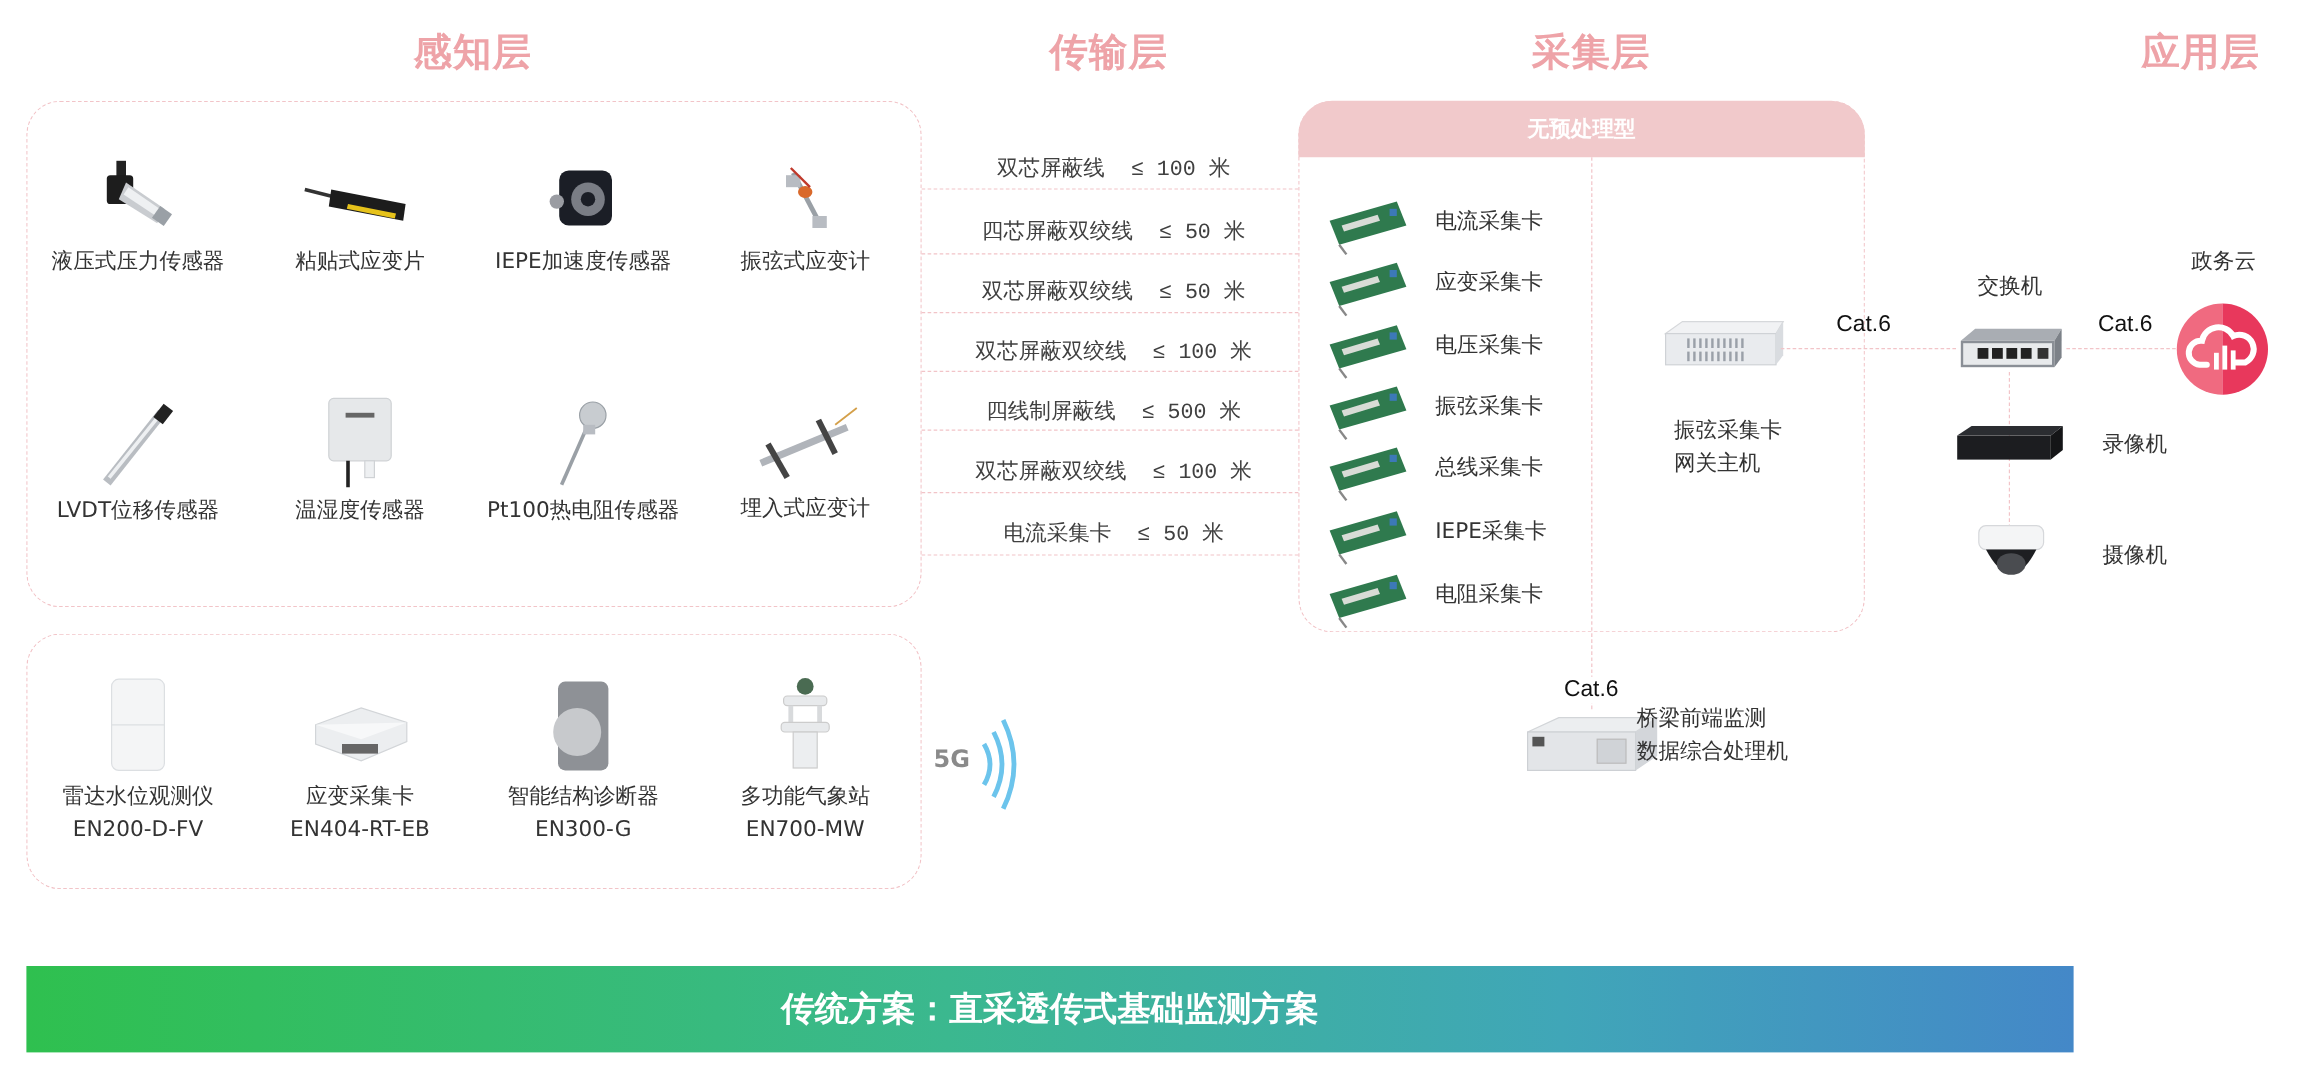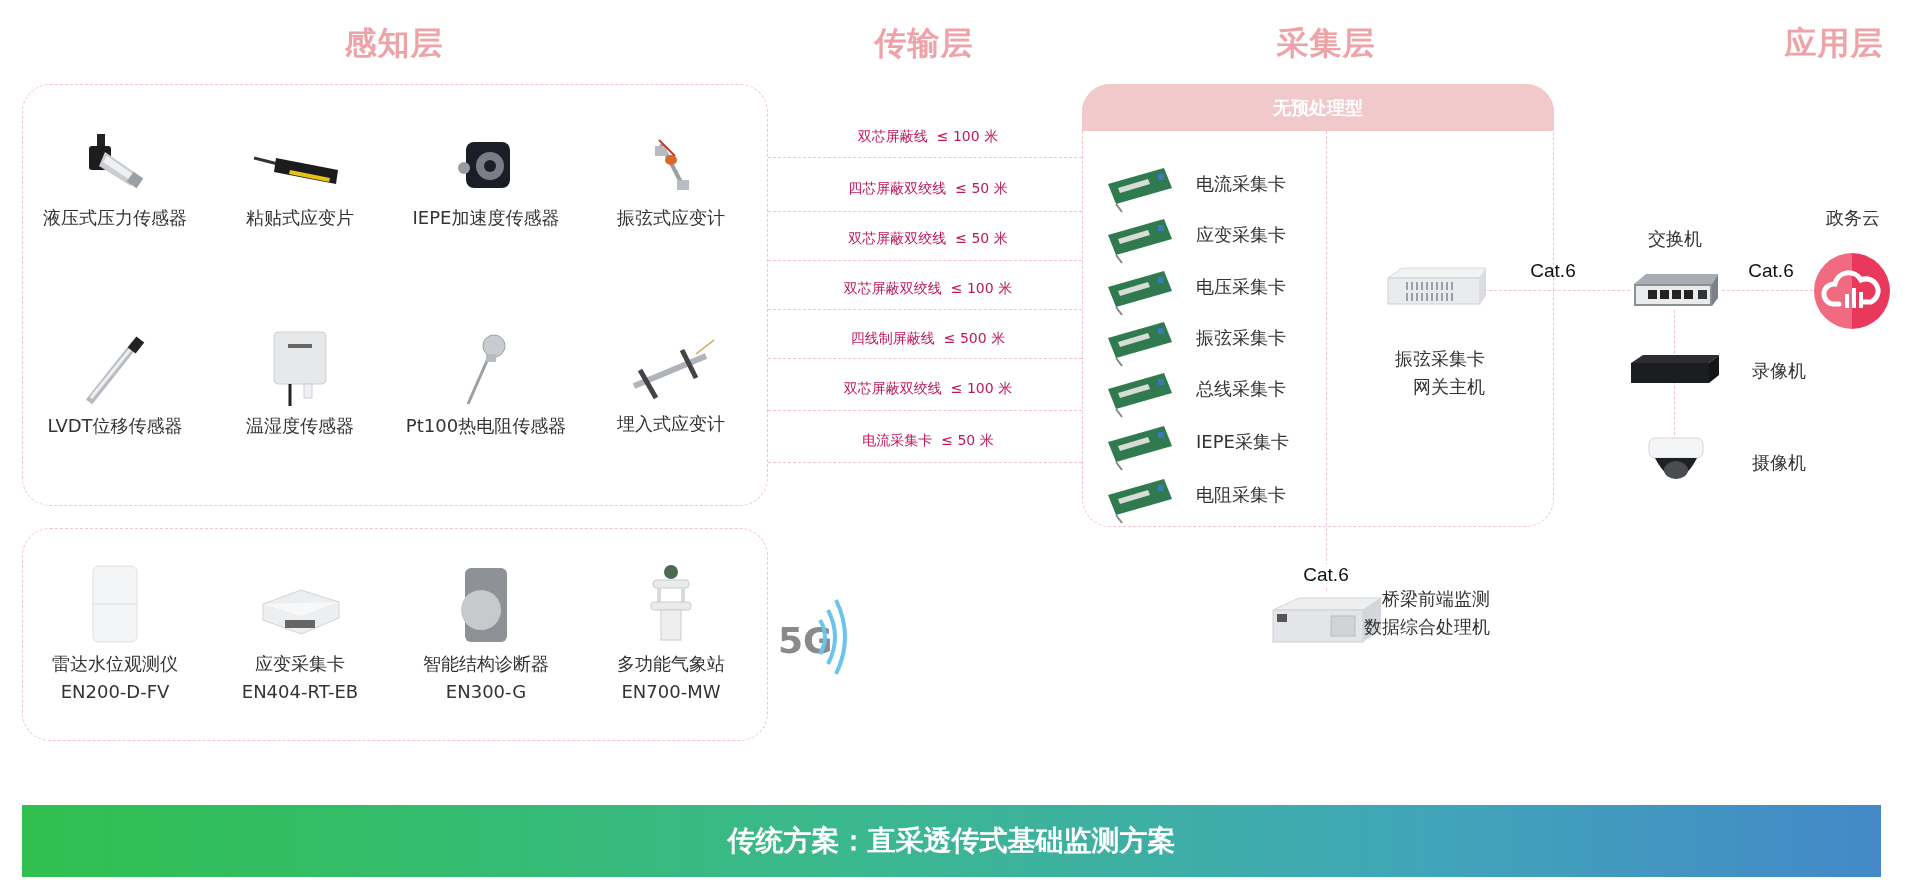--- a/index.html
+++ b/index.html
@@ -6,28 +6,28 @@
   body { width:1920px; height:895px; position:relative; overflow:hidden;
          font-family:"DejaVu Sans","Liberation Sans",sans-serif; color:#333; }
   .abs { position:absolute; }
   .layer-title { position:absolute; top:22px; font-size:32px; font-weight:bold; color:#eea3a8;
                  transform:translateX(-50%); letter-spacing:1px; white-space:nowrap; }
   .dbox { position:absolute; border:1.5px dashed #f2c4c8; border-radius:28px; box-sizing:border-box; }
   .sensor { position:absolute; width:180px; transform:translateX(-50%); text-align:center; }
   .sensor .lbl { font-size:18px; color:#333; white-space:nowrap; line-height:28px; }
   .hline { position:absolute; height:0; border-top:1.5px dashed #f2c4c8; }
   .vline { position:absolute; width:0; border-left:1.5px dashed #f2c4c8; }
-  .cable { position:absolute; transform:translateX(-50%); font-size:14px; color:#be185d; white-space:nowrap; }
+  .cable { position:absolute; transform:translateX(-50%); font-size:18px; color:#404040; white-space:nowrap;font-family:Liberation Mono, monospace; }
   .coll-head { position:absolute; left:1082px; top:84px; width:472px; height:47px;
                background:#f1c9cb; border-radius:28px 28px 0 0; color:#fff; font-weight:bold;
                font-size:18px; text-align:center; line-height:47px; }
   .card-lbl { position:absolute; font-size:18px; color:#333; white-space:nowrap; }
   .cat { position:absolute; font-family:"Liberation Sans",sans-serif; font-size:19px; color:#111; transform:translateX(-50%); }
-  .txt { position:absolute; font-size:18px; color:#333; white-space:nowrap; transform:translateX(-50%); text-align:right; line-height:28px; }
-  .banner { position:absolute; left:22px; top:805px; width:1859px; height:72px;
+  .txt { position:absolute; font-size:18px; color:#333; white-space:nowrap; transform:translateX(-50%); text-align:left; line-height:28px; }
+  .banner { position:absolute; left:22px; top:805px; width:1706px; height:72px;
             background:linear-gradient(90deg,#2fc04f 0%,#3bb88f 45%,#40a6b8 75%,#4488c8 100%);
             color:#fff; font-weight:bold; font-size:28px; text-align:center; line-height:72px; }
 </style>
 </head>
 <body>
 
 <div class="layer-title" style="left:394px">感知层</div>
 <div class="layer-title" style="left:924px">传输层</div>
 <div class="layer-title" style="left:1326px">采集层</div>
 <div class="layer-title" style="left:1834px">应用层</div>
@@ -141,21 +141,21 @@
     <rect x="16" y="26" width="4" height="16" fill="#d8dadc"></rect>
     <rect x="40" y="26" width="4" height="16" fill="#d8dadc"></rect>
     <rect x="10" y="40" width="40" height="8" rx="3" fill="#e8eaec" stroke="#ccc"></rect>
     <rect x="20" y="48" width="20" height="30" fill="#eceef0" stroke="#ccc"></rect>
   </svg>
   <div class="lbl">多功能气象站</div>
   <div class="lbl">EN700-MW</div>
 </div>
 
 <div class="abs" style="left:778px;top:598px;width:80px;height:78px">
-  <span class="abs" style="left:0;top:22px;font-size:36px;font-weight:bold;color:#8a8a8a">5G</span>
+  <span class="abs" style="left:0;top:22px;font-size:20px;font-weight:bold;color:#8a8a8a">5G</span>
   <svg class="abs" style="left:36px;top:0" width="44" height="78" viewBox="0 0 44 78">
     <path d="M6 22 Q16 39 6 56" stroke="#6cc4ec" stroke-width="4" fill="none"></path>
     <path d="M14 12 Q28 39 14 66" stroke="#6cc4ec" stroke-width="4" fill="none"></path>
     <path d="M22 2 Q40 39 22 76" stroke="#6cc4ec" stroke-width="4" fill="none"></path>
   </svg>
 </div>
 
 <div class="hline" style="left:768px;top:157px;width:314px"></div>
 <div class="hline" style="left:768px;top:211px;width:314px"></div>
 <div class="hline" style="left:768px;top:260px;width:314px"></div>

